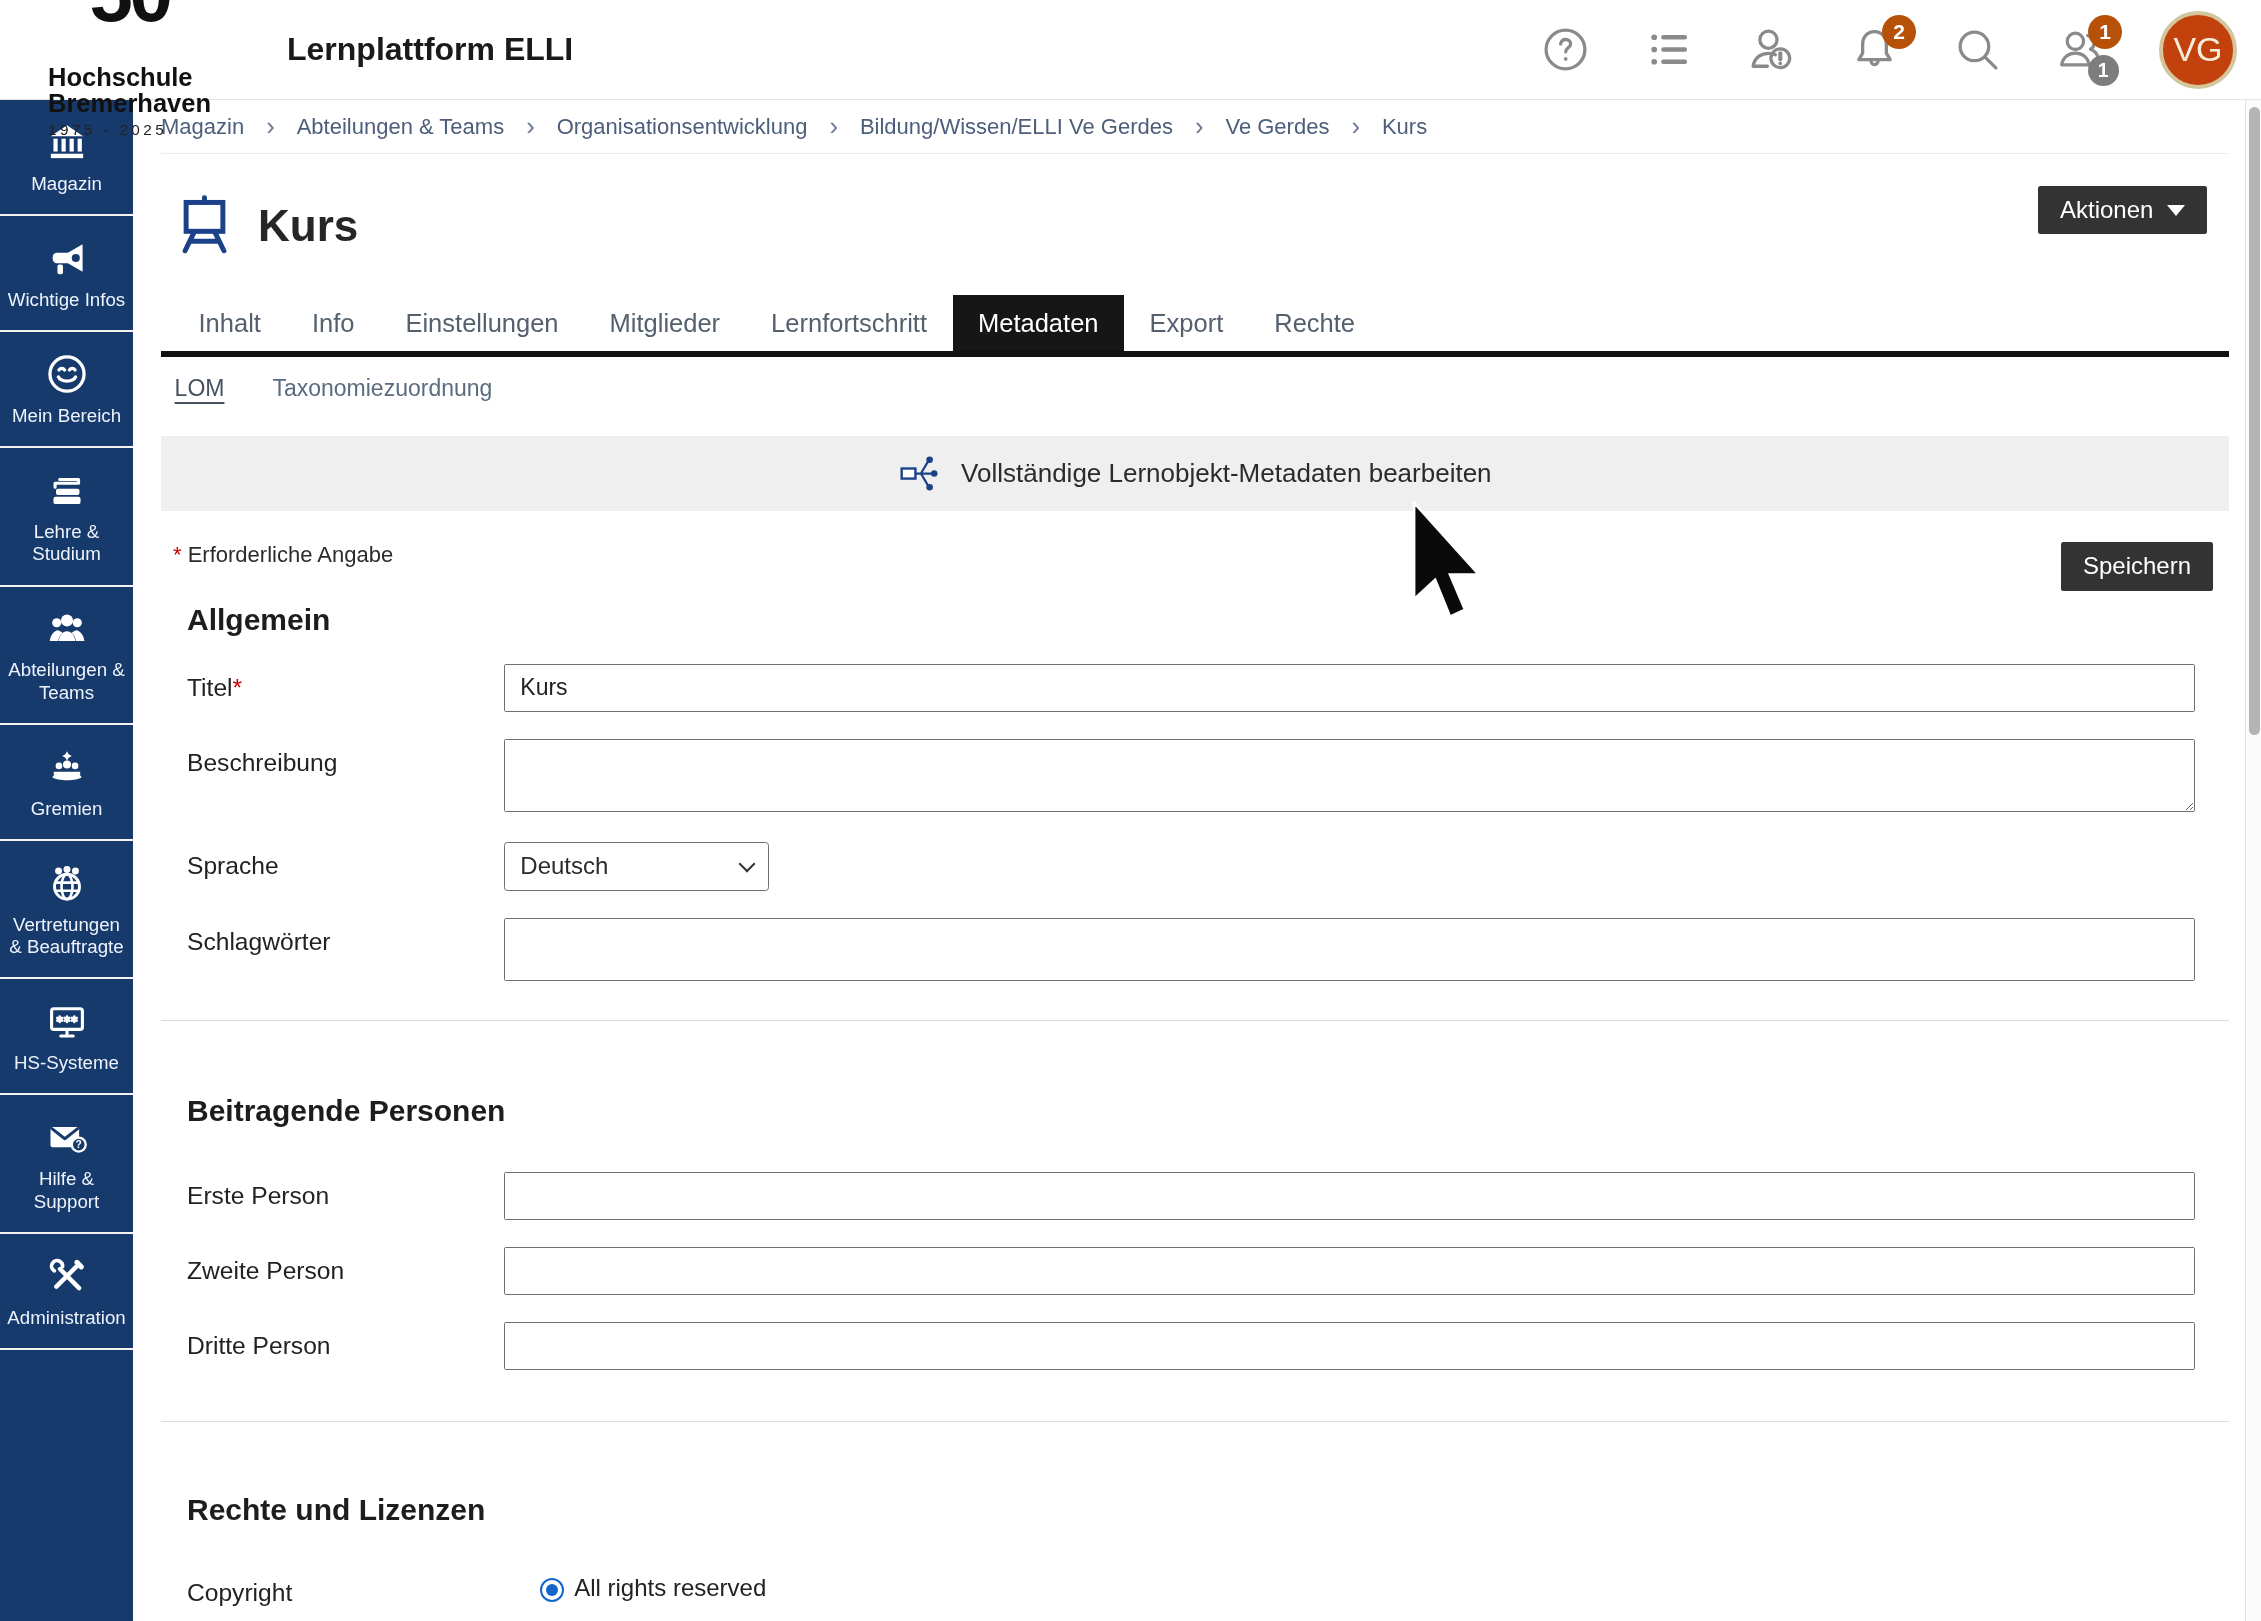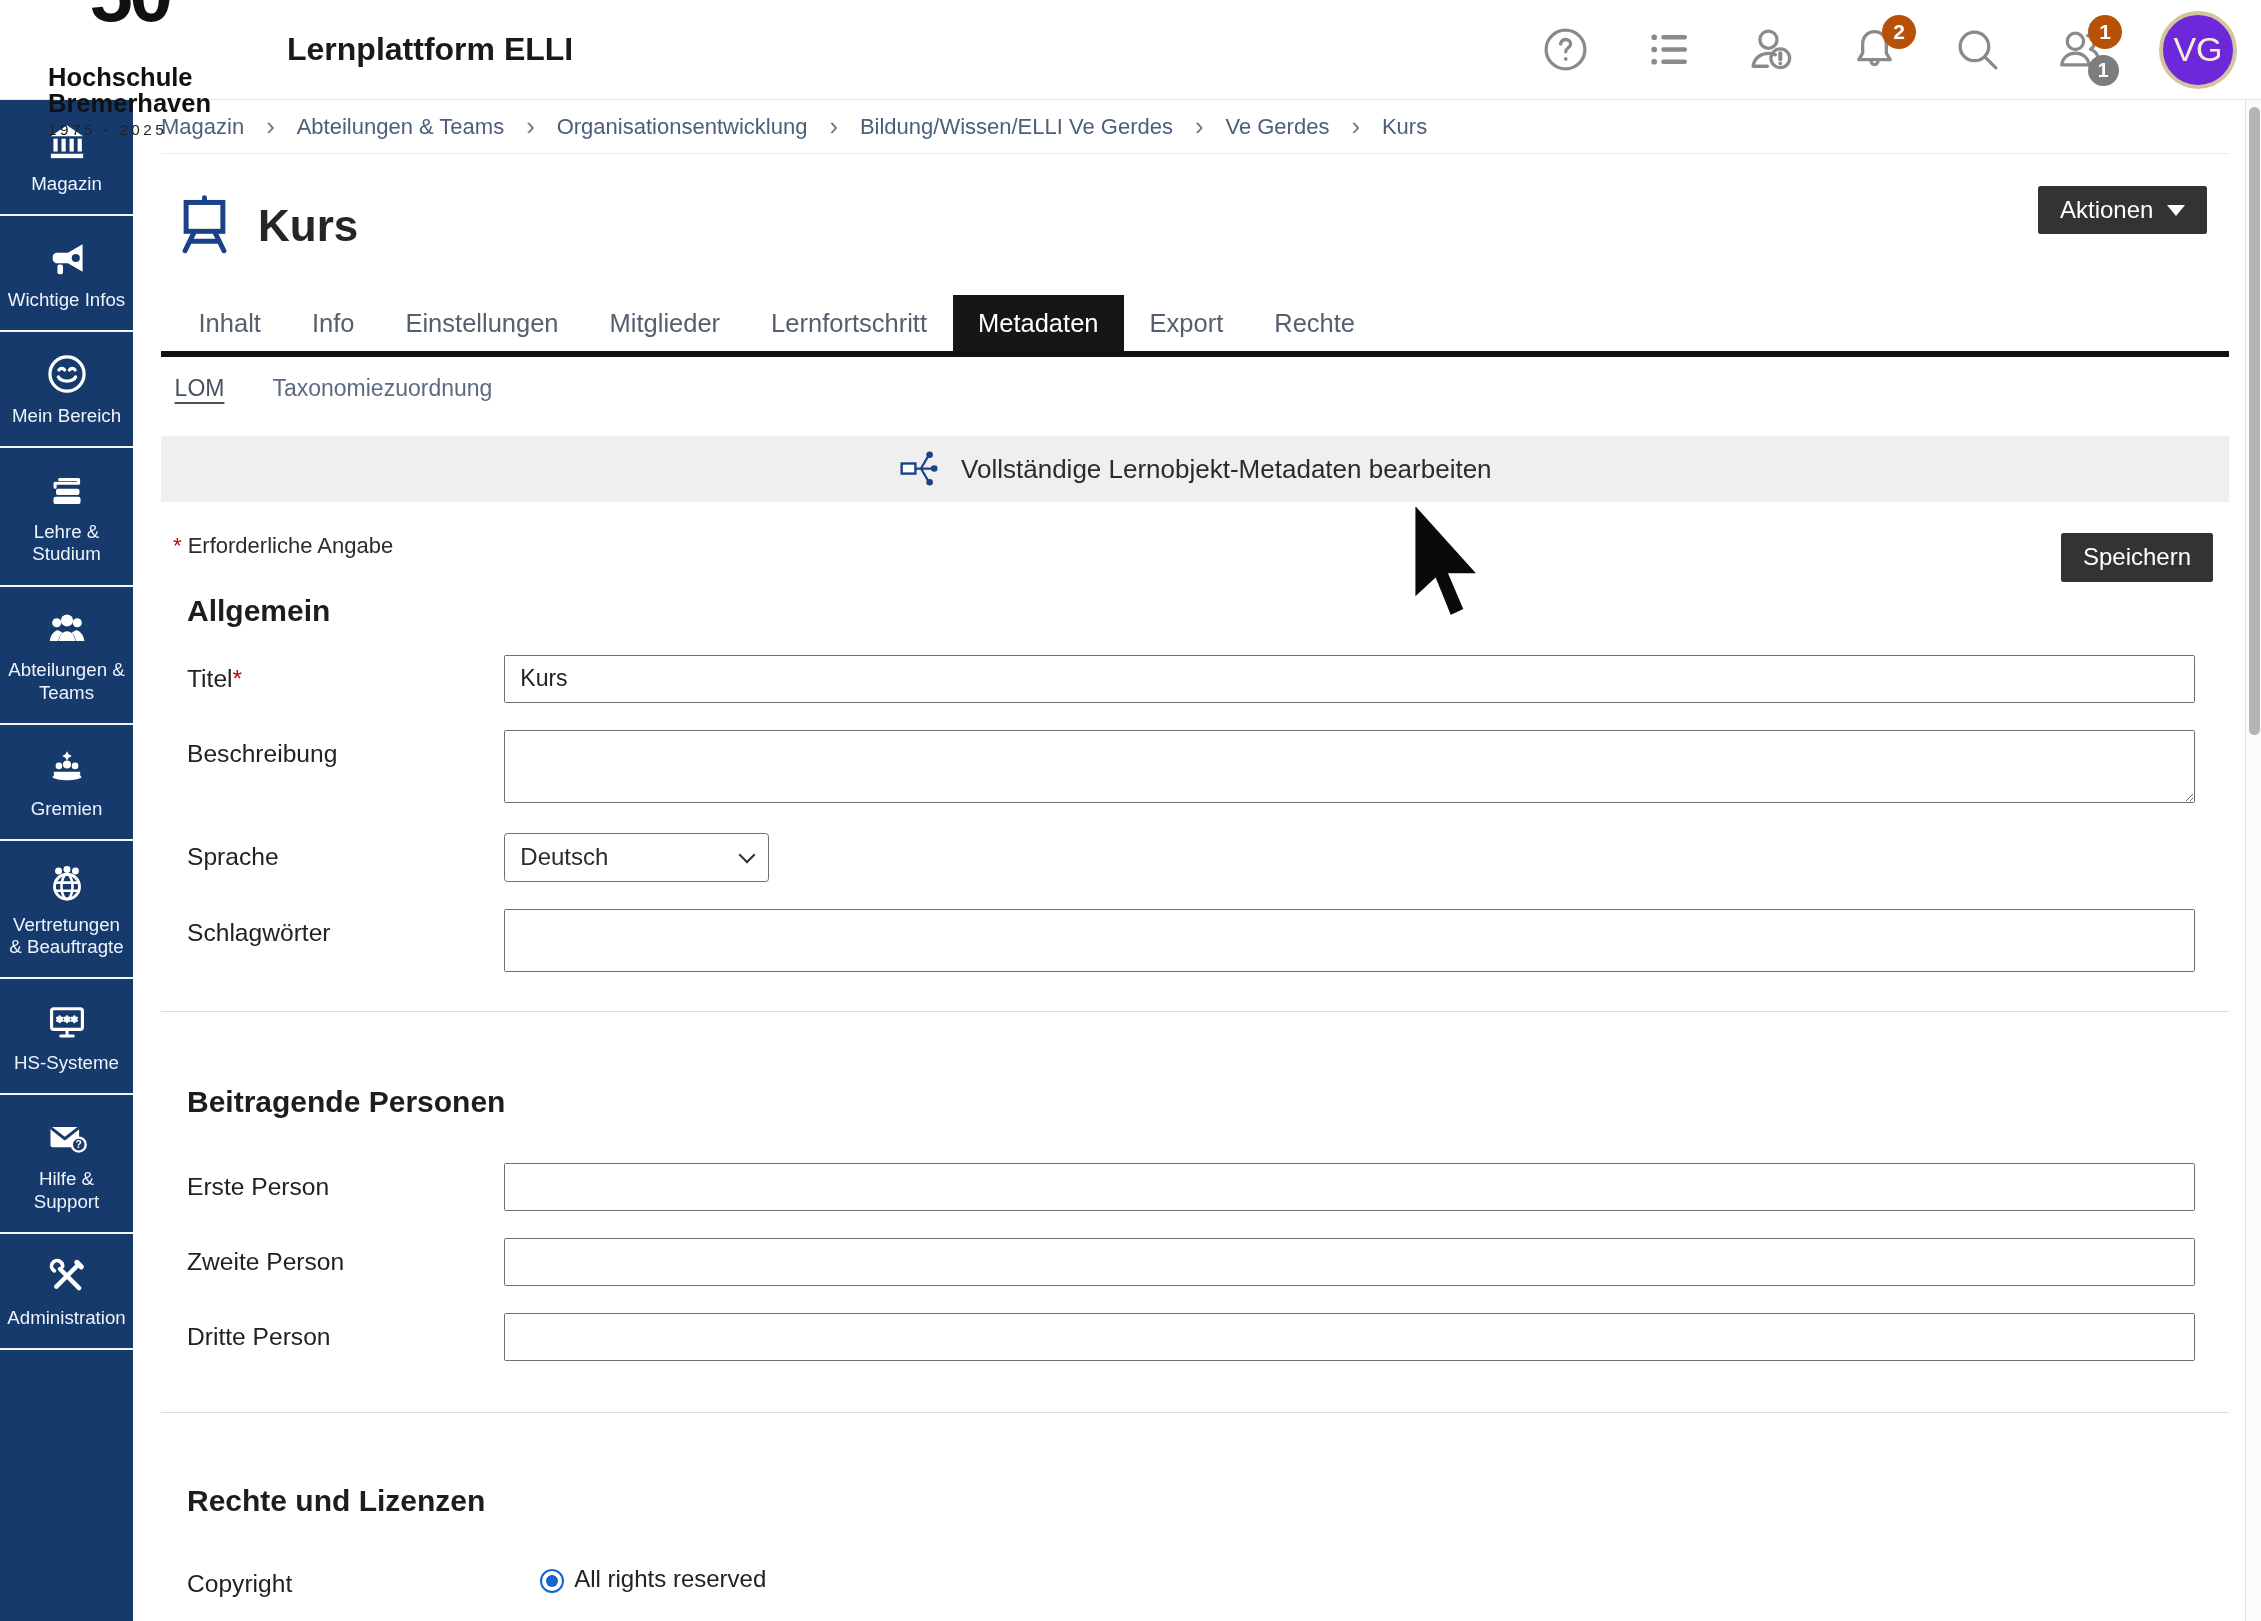--- a/index.html
+++ b/index.html
@@ -14,21 +14,21 @@
   .logo-txt { margin-top:18.7px; }
   .logo-line { font-size:25.5px; font-weight:700; color:#111; line-height:1.02; }
   .logo-years { font-size:15.3px; color:#222; letter-spacing:3.4px; margin-top:5.1px; }
   .app-title { font-size:32px; font-weight:700; color:#1a1a1a; margin-left:76px; }
   .top-icons { margin-left:auto; display:flex; align-items:center; gap:54px; margin-right:24px; }
   .hicon { position:relative; width:49px; height:49px; display:flex; align-items:center; justify-content:center; cursor:pointer; }
   .hicon svg { width:49px; height:49px; stroke:#8a8a8a; fill:none; stroke-width:1.6; stroke-linecap:round; stroke-linejoin:round; }
   .badge { position:absolute; min-width:34px; height:34px; border-radius:17px; background:#b85108; color:#fff;
     font-size:21px; font-weight:700; display:flex; align-items:center; justify-content:center; top:-10.2px; right:-17px; }
   .badge.gray { background:#7d7d7d; top:auto; bottom:-12px; right:-13.6px; min-width:31px; height:31px; font-size:19.5px; }
-  .avatar { width:78px; height:78px; border-radius:50%; background:#6d28d9; border:4.2px solid #d3c69c;
+  .avatar { width:78px; height:78px; border-radius:50%; background:#c2410c; border:4.2px solid #d3c69c;
     color:#f5edd8; font-size:34px; display:flex; align-items:center; justify-content:center; cursor:pointer; }
 
   
   .sidebar { position:absolute; left:0; top:100px; width:133px; height:1521px; background:#173a6d; z-index:4; }
   .side-item { display:flex; flex-direction:column; align-items:center; justify-content:center;
     padding:20.4px 5.1px 18.7px; border-bottom:2.5px solid #f4f4f4; cursor:pointer; }
   .side-icon { width:44px; height:44px; margin-bottom:8.5px; }
   .side-icon svg { width:44px; height:44px; stroke:#fff; fill:none; stroke-width:1.6; stroke-linecap:round; stroke-linejoin:round; }
   .side-label { color:#eef3fb; font-size:18.7px; text-align:center; line-height:1.2; }
 
@@ -51,21 +51,21 @@
 
   .tabs { display:flex; margin-top:25.5px; padding-left:12px; }
   .tab { font-size:25.5px; color:#55606e; padding:0 25.5px; height:56px; line-height:56px; cursor:pointer; }
   .tab.active { background:#161616; color:#fff; }
   .tab-underline { height:6px; background:#111; margin-right:0; }
 
   .subtabs { display:flex; gap:48px; padding:18.7px 0 0 13.6px; font-size:23px; color:#5b6b80; }
   .subtab { cursor:pointer; }
   .subtab.active { color:#48525f; text-decoration:underline; text-underline-offset:6px; }
 
-  .banner { margin-top:34px; height:66px; background:#efefef; display:flex; align-items:center; justify-content:center;
+  .banner { margin-top:34px; height:75px; background:#efefef; display:flex; align-items:center; justify-content:center;
     gap:18.7px; cursor:pointer; }
   .banner svg { width:44px; height:48px; }
   .banner-label { font-size:26px; color:#2b2b2b; }
 
   .required-row { margin-top:31px; display:flex; align-items:flex-start; justify-content:space-between; padding-left:12px; }
   .required-note { font-size:22px; color:#2b2b2b; }
   .star { color:#cc0000; }
   .save-btn { margin-right:16px; }
 
   .section-title { font-size:30px; font-weight:700; color:#1d1d1d; padding-left:26px; }

